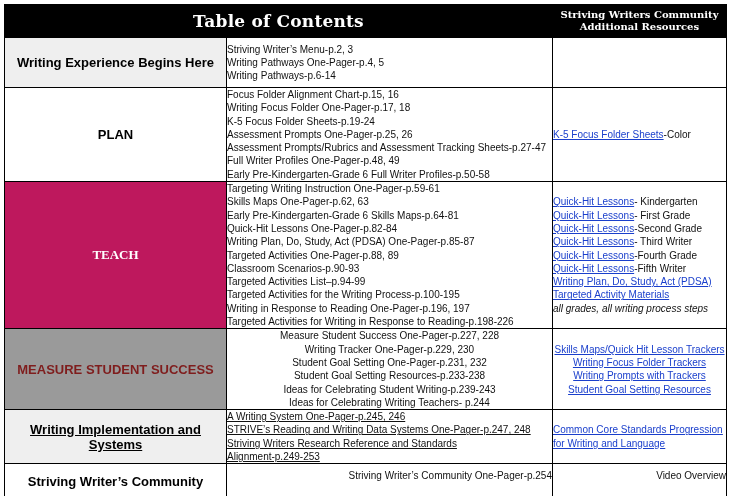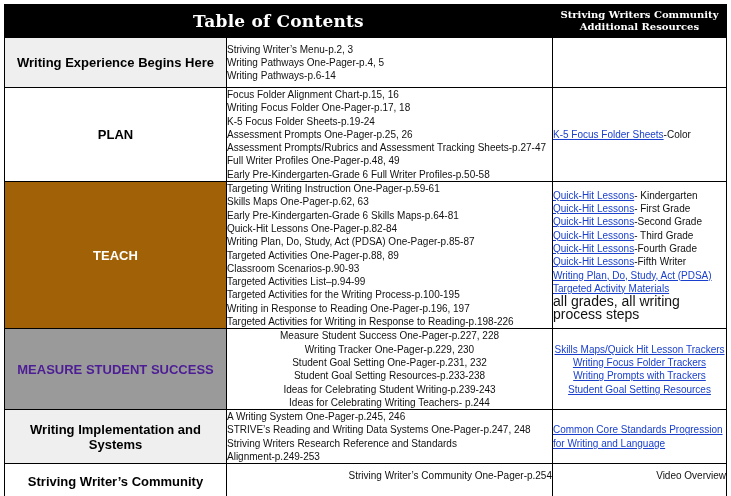--- a/index.html
+++ b/index.html
@@ -17,32 +17,32 @@
   }
   col.c1 { width: 222px; }
   col.c2 { width: 326px; }
   col.c3 { width: 174px; }
   .hdr th { background: #000; color: #fff; font-family: "DejaVu Serif", serif; font-weight: bold; }
   .hdr .title { font-size: 17px; height: 32px; text-align: center; letter-spacing: 0.2px; }
   .hdr .res { font-size: 10px; line-height: 12px; text-align: center; }
   .sec { text-align: center; font-weight: bold; font-size: 13px; }
   .sec.light { background: #efefef; color: #000; }
   .sec.white { background: #ffffff; color: #000; }
-  .sec.black { background: #a16207; color: #ffffff; }
-  .sec.grey  { background: #9a9a9a; color: #4c1d95; }
+  .sec.black { background: #be185d; color: #ffffff; font-family: Liberation Serif, serif; }
+  .sec.grey  { background: #9a9a9a; color: #7f1d1d; }
   .items { padding: 2px 5px; font-size: 10px; line-height: 13.3px; color: #111; }
   .items div { white-space: nowrap; }
   .res-cell { padding: 2px 5px; font-size: 10px; line-height: 13.3px; color: #111; }
   .res-cell a { color: #1a3fcc; text-decoration: underline; }
-  .res-cell .it { font-size: 14px; }
+  .res-cell .it { font-style: italic; font-size: 10px; }
   .r-exp td { height: 49px; }
   .r-plan td { height: 93px; }
   .r-teach td { height: 146px; }
   .r-meas td { height: 79px; text-align: center; }
-  .r-wis td { height: 52px; }
+  .r-wis td { height: 52px; text-decoration: underline; }
   .r-swc td { height: 22px; }
   .items.swc, .res-cell.swc { padding-top: 0; padding-bottom: 12px; text-align: right; }
 </style>
 </head>
 <body>
 
 <table class="toc">
   <colgroup>
       <col class="c1">
       <col class="c2">
@@ -95,21 +95,21 @@
       <div>Classroom Scenarios-p.90-93</div>
       <div>Targeted Activities List–p.94-99</div>
       <div>Targeted Activities for the Writing Process-p.100-195</div>
       <div>Writing in Response to Reading One-Pager-p.196, 197</div>
       <div>Targeted Activities for Writing in Response to Reading-p.198-226</div>
     </td>
     <td class="res-cell">
       <div><a href="#">Quick-Hit Lessons</a><span>- Kindergarten</span></div>
       <div><a href="#">Quick-Hit Lessons</a><span>- First Grade</span></div>
       <div><a href="#">Quick-Hit Lessons</a><span>-Second Grade</span></div>
-      <div><a href="#">Quick-Hit Lessons</a><span>- Third Grade</span></div>
+      <div><a href="#">Quick-Hit Lessons</a><span>- Third Writer</span></div>
       <div><a href="#">Quick-Hit Lessons</a><span>-Fourth Grade</span></div>
       <div><a href="#">Quick-Hit Lessons</a><span>-Fifth Writer</span></div>
       <div><a href="#">Writing Plan, Do, Study, Act (PDSA)</a></div>
       <div><a href="#">Targeted Activity Materials</a></div>
       <div class="it">all grades, all writing process steps</div>
     </td>
   </tr>
 
   <tr class="r-meas">
     <td class="sec grey">MEASURE STUDENT SUCCESS</td>

